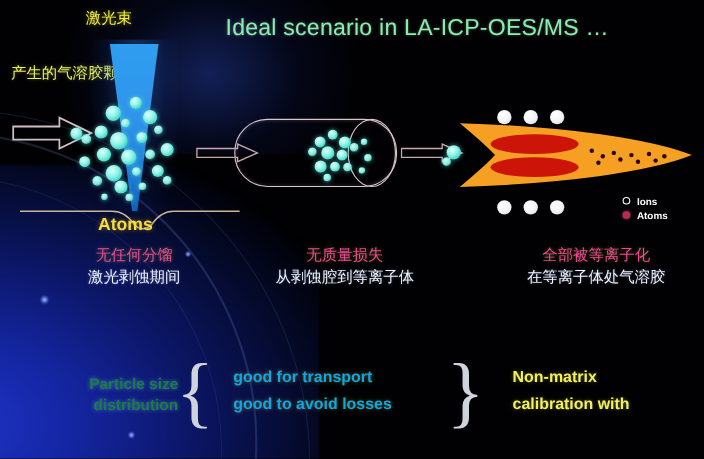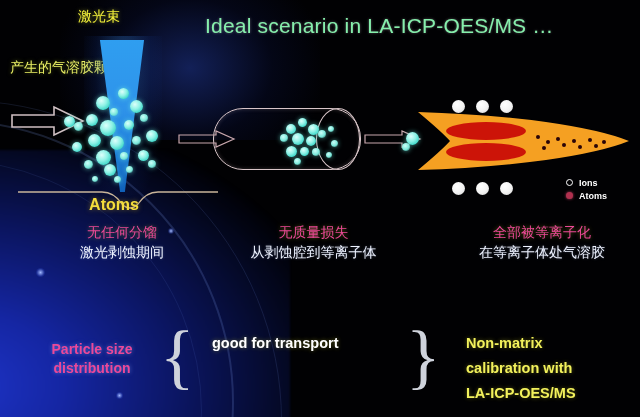--- a/index.html
+++ b/index.html
@@ -92,30 +92,30 @@
   .legend-row{display:flex;align-items:center;gap:6px;height:13px;}
   .legend-mark{width:7px;height:7px;border-radius:50%;}
   .legend-mark.atoms{border:1.3px solid #ffffff;background:transparent;box-sizing:border-box;}
   .legend-mark.ions{background:#b0304e;box-shadow:0 0 3px rgba(220,70,110,.8);}
   .white-ball{
     position:absolute;width:13px;height:13px;border-radius:50%;
     background:radial-gradient(circle at 38% 34%, #ffffff 0%, #f2f2f2 55%, #cfcfcf 100%);
   }
   
   .psd{
-    position:absolute;left:22px;top:340px;width:140px;text-align:center;
-    font-size:14px;font-weight:bold;color:#ec4899;line-height:19px;
+    position:absolute;left:22px;top:340px;width:140px;text-align:right;
+    font-size:14px;font-weight:bold;color:#15803d;line-height:19px;
     text-shadow:0 0 4px rgba(150,180,255,.5);
   }
   .brace{position:absolute;color:#cfd3dc;font-weight:normal;}
   .brace-left{left:160px;top:320px;font-size:72px;line-height:72px;font-family:"Liberation Serif", serif;}
   .brace-right{left:406px;top:320px;font-size:72px;line-height:72px;font-family:"Liberation Serif", serif;}
   .goods{
     position:absolute;left:212px;top:331px;width:200px;
-    font-size:14.5px;font-weight:bold;color:#ffffff;line-height:25px;
+    font-size:14.5px;font-weight:bold;color:#0ea5e9;line-height:25px;
     text-shadow:0 0 4px rgba(190,190,40,.45);
   }
   .nonmatrix{
     position:absolute;left:466px;top:331px;width:170px;
     font-size:14.5px;font-weight:bold;color:#f2f15c;line-height:25px;
     text-shadow:0 0 4px rgba(190,190,40,.45);
   }
 </style>
 </head>
 <body>
@@ -265,23 +265,23 @@
   <div class="cap cap-right">
     <span class="y cn">全部被等离子化</span>
     <span class="w cn">在等离子体处气溶胶</span>
   </div>
 
   <div class="psd">Particle size distribution</div>
   <div class="brace brace-left">{</div>
 
   <div class="goods">
     <div>good for transport</div>
+    <div>good to avoid losses</div>
   </div>
 
   <div class="brace brace-right">}</div>
 
   <div class="nonmatrix">
     <div>Non-matrix</div>
     <div>calibration with</div>
-    <div>LA-ICP-OES/MS</div>
   </div>
 
 </div>
 
 </body></html>

